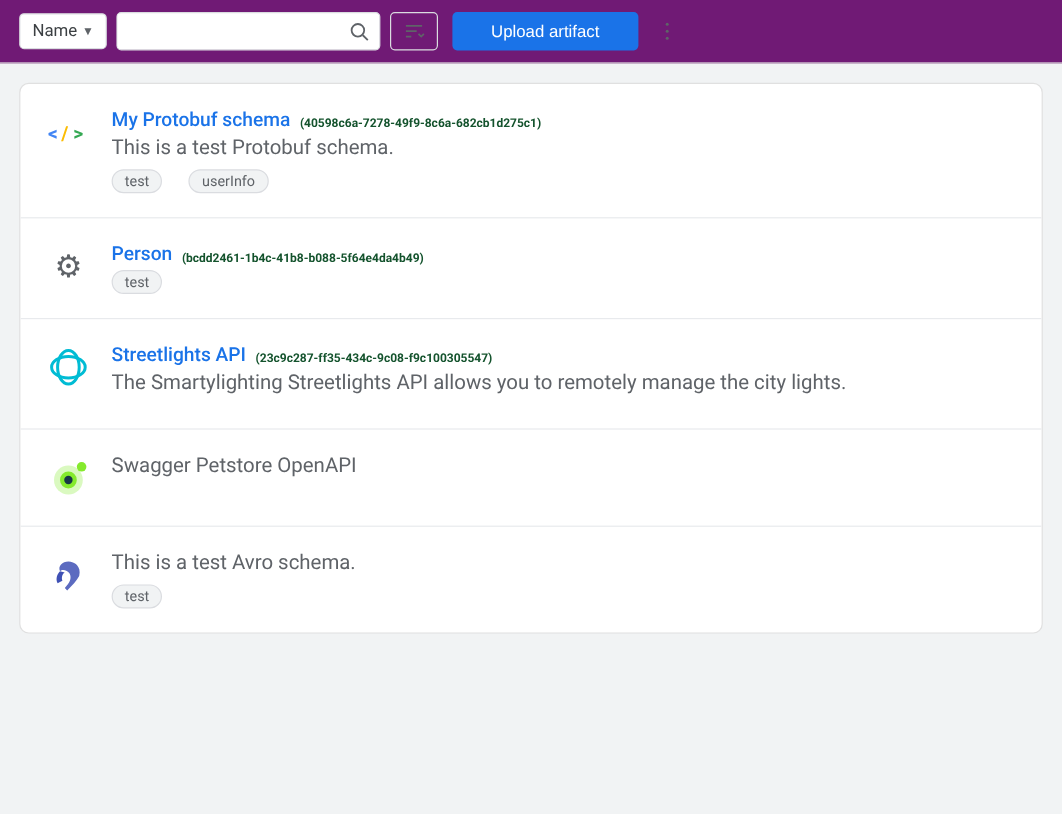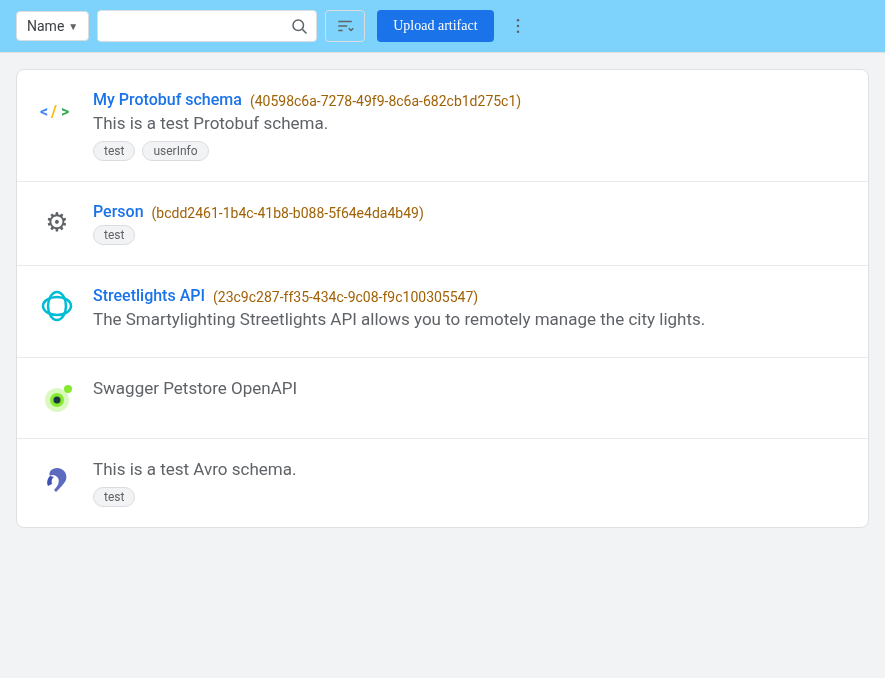--- a/index.html
+++ b/index.html
@@ -13,21 +13,21 @@
       background: #f1f3f4;
       width: 885px;
       min-height: 678px;
       font-size: 14px;
     }
 
     .toolbar {
       display: flex;
       align-items: center;
       padding: 10px 16px;
-      background: #7dd3fc;
+      background: #701a75;
       border-bottom: 1px solid #e0e0e0;
       gap: 8px;
     }
 
     .name-dropdown {
       display: flex;
       align-items: center;
       border: 1px solid #dadce0;
       border-radius: 4px;
       padding: 6px 10px;
@@ -81,26 +81,25 @@
       color: #5f6368;
       display: flex;
       align-items: center;
     }
 
     .upload-btn {
       background: #1a73e8;
       color: #fff;
       border: none;
       border-radius: 4px;
-      padding: 8px 16px;
+      padding: 8px 32px;
       font-size: 14px;
       cursor: pointer;
       font-weight: 500;
       margin-left: 4px;
-      font-family: Liberation Serif, serif;
     }
 
     .more-btn {
       background: none;
       border: none;
       cursor: pointer;
       padding: 6px;
       color: #5f6368;
       font-size: 18px;
       display: flex;
@@ -154,34 +153,34 @@
 
     .artifact-name {
       color: #1a73e8;
       font-size: 16px;
       font-weight: 500;
       cursor: pointer;
       text-decoration: none;
     }
 
     .artifact-id {
-      color: #a16207;
-      font-size: 14px;
-      font-weight: 400;
+      color: #14532d;
+      font-size: 10px;
+      font-weight: 700;
     }
 
     .artifact-desc {
       color: #5f6368;
       font-size: 17px;
       margin-bottom: 8px;
     }
 
     .tags {
       display: flex;
-      gap: 7px;
+      gap: 22px;
       flex-wrap: wrap;
     }
 
     .tag {
       background: #f1f3f4;
       border: 1px solid #dadce0;
       border-radius: 12px;
       padding: 2px 10px;
       font-size: 12px;
       color: #5f6368;

